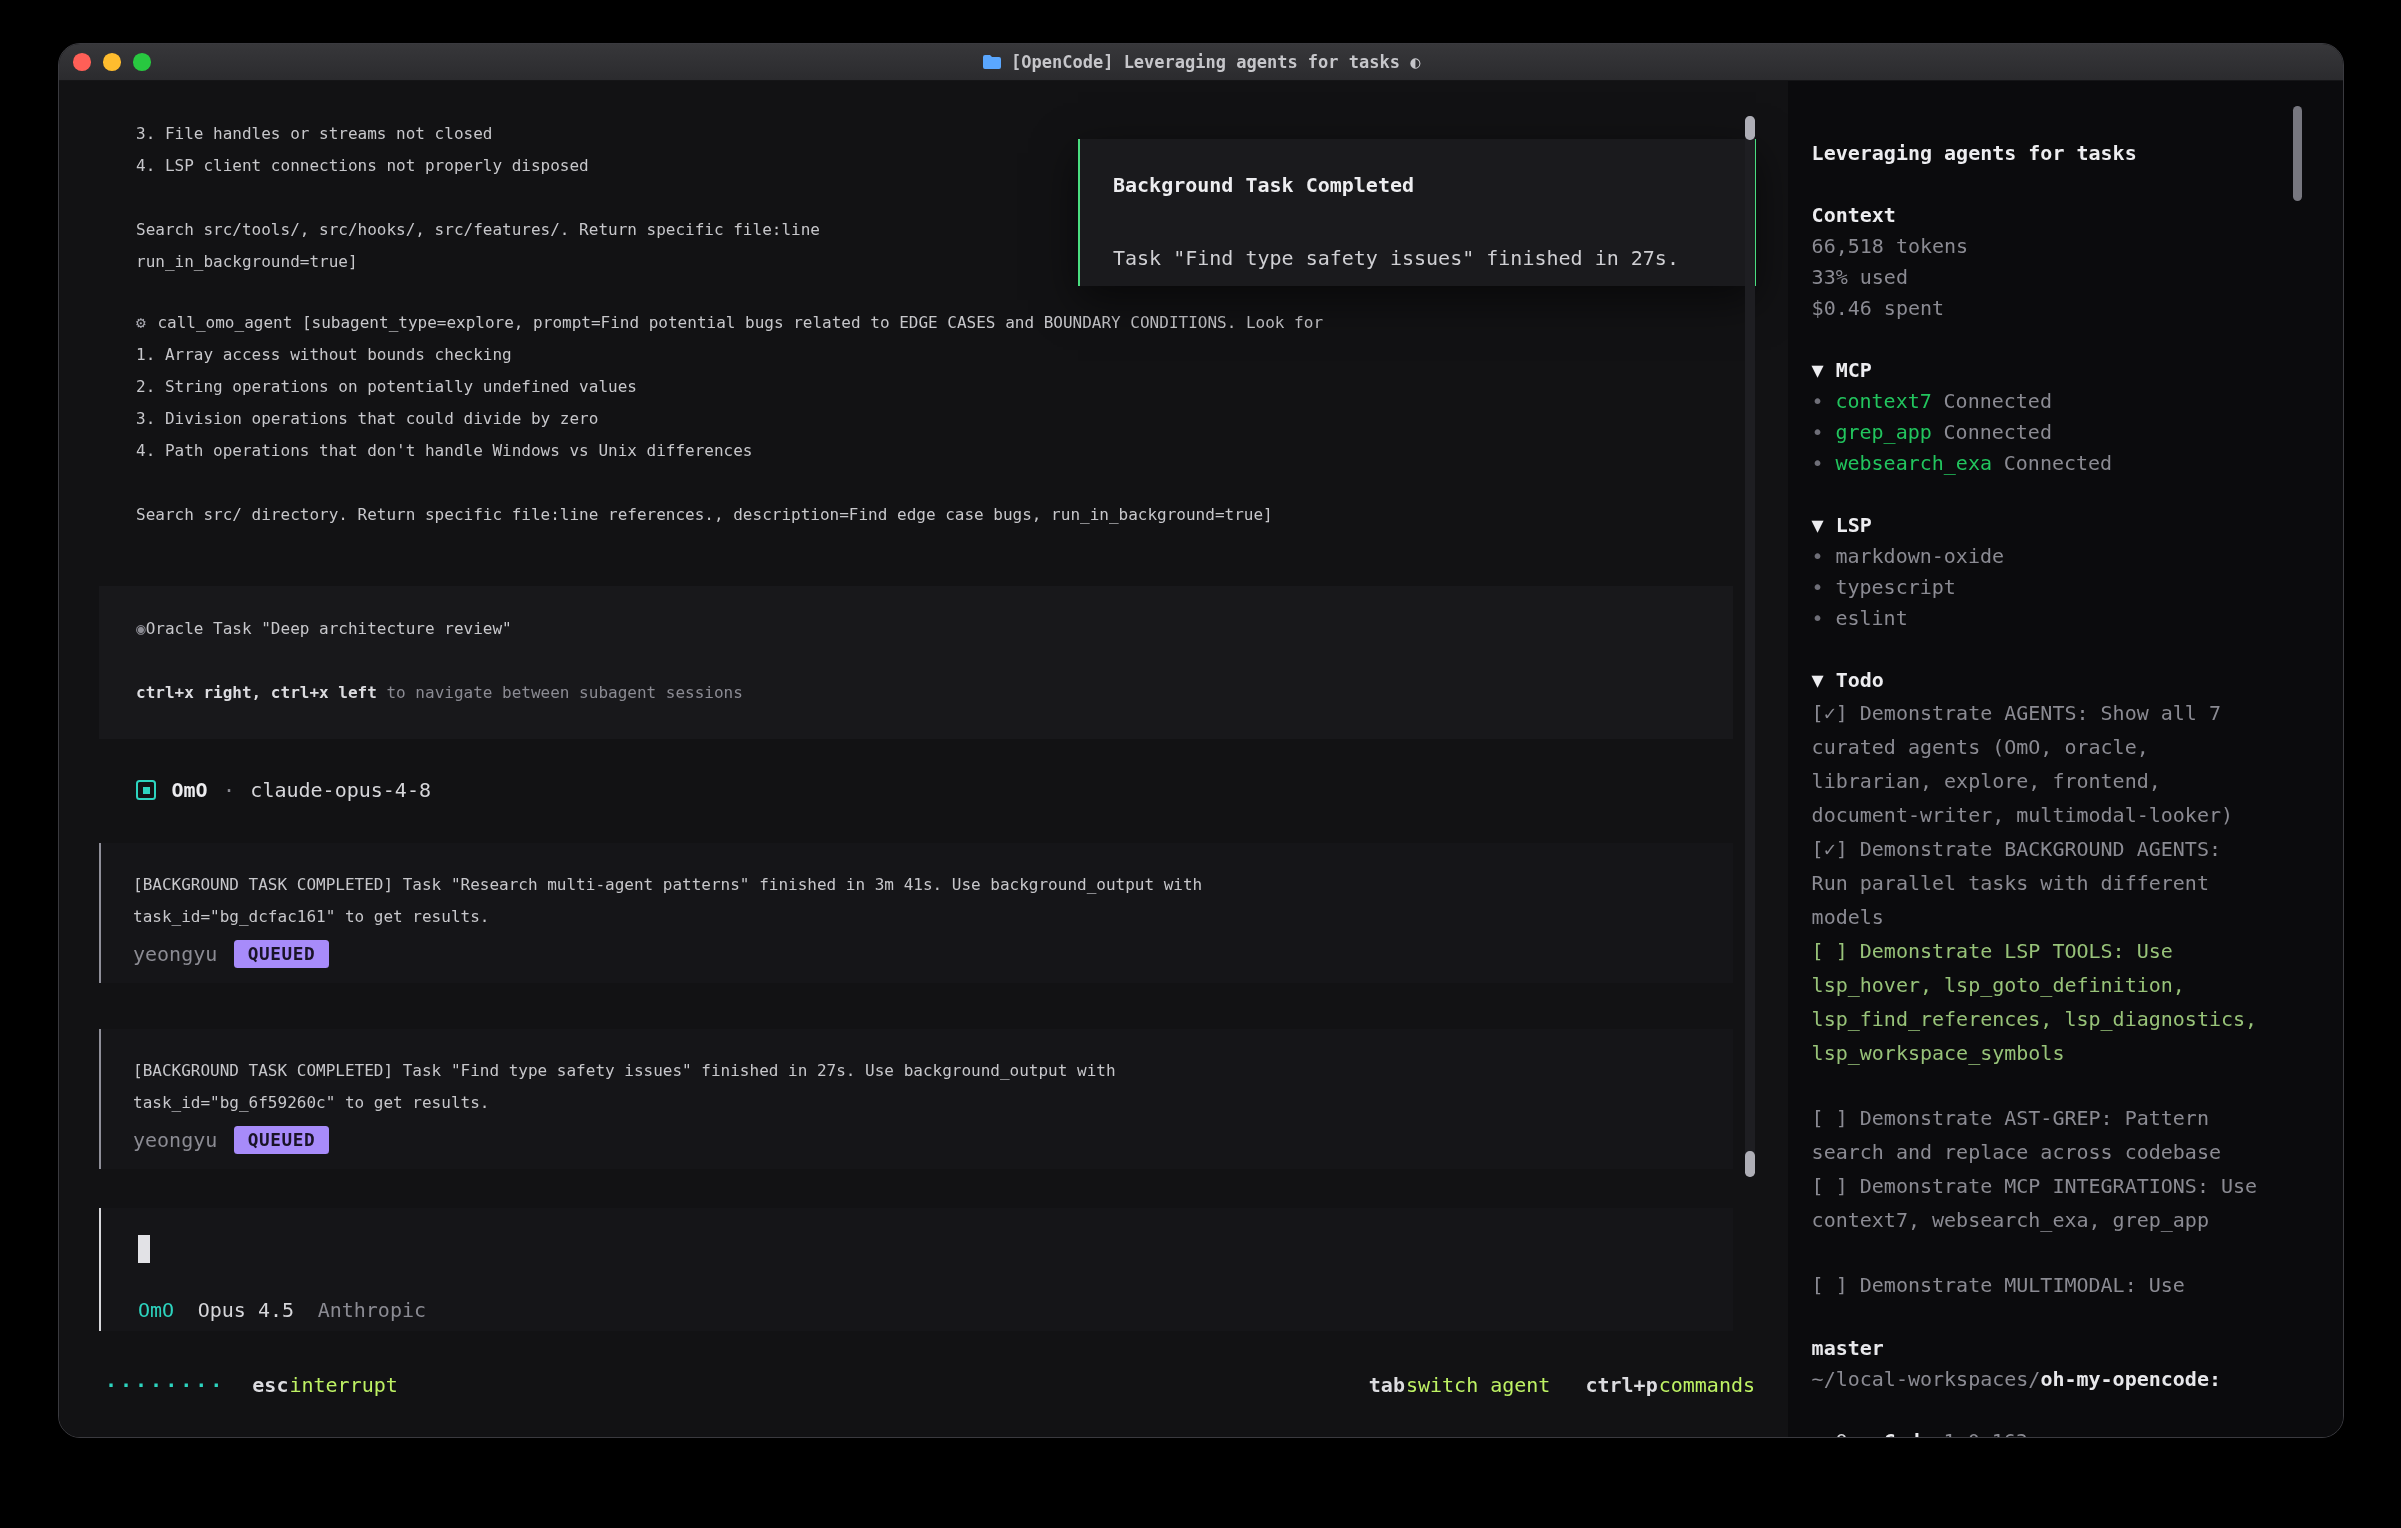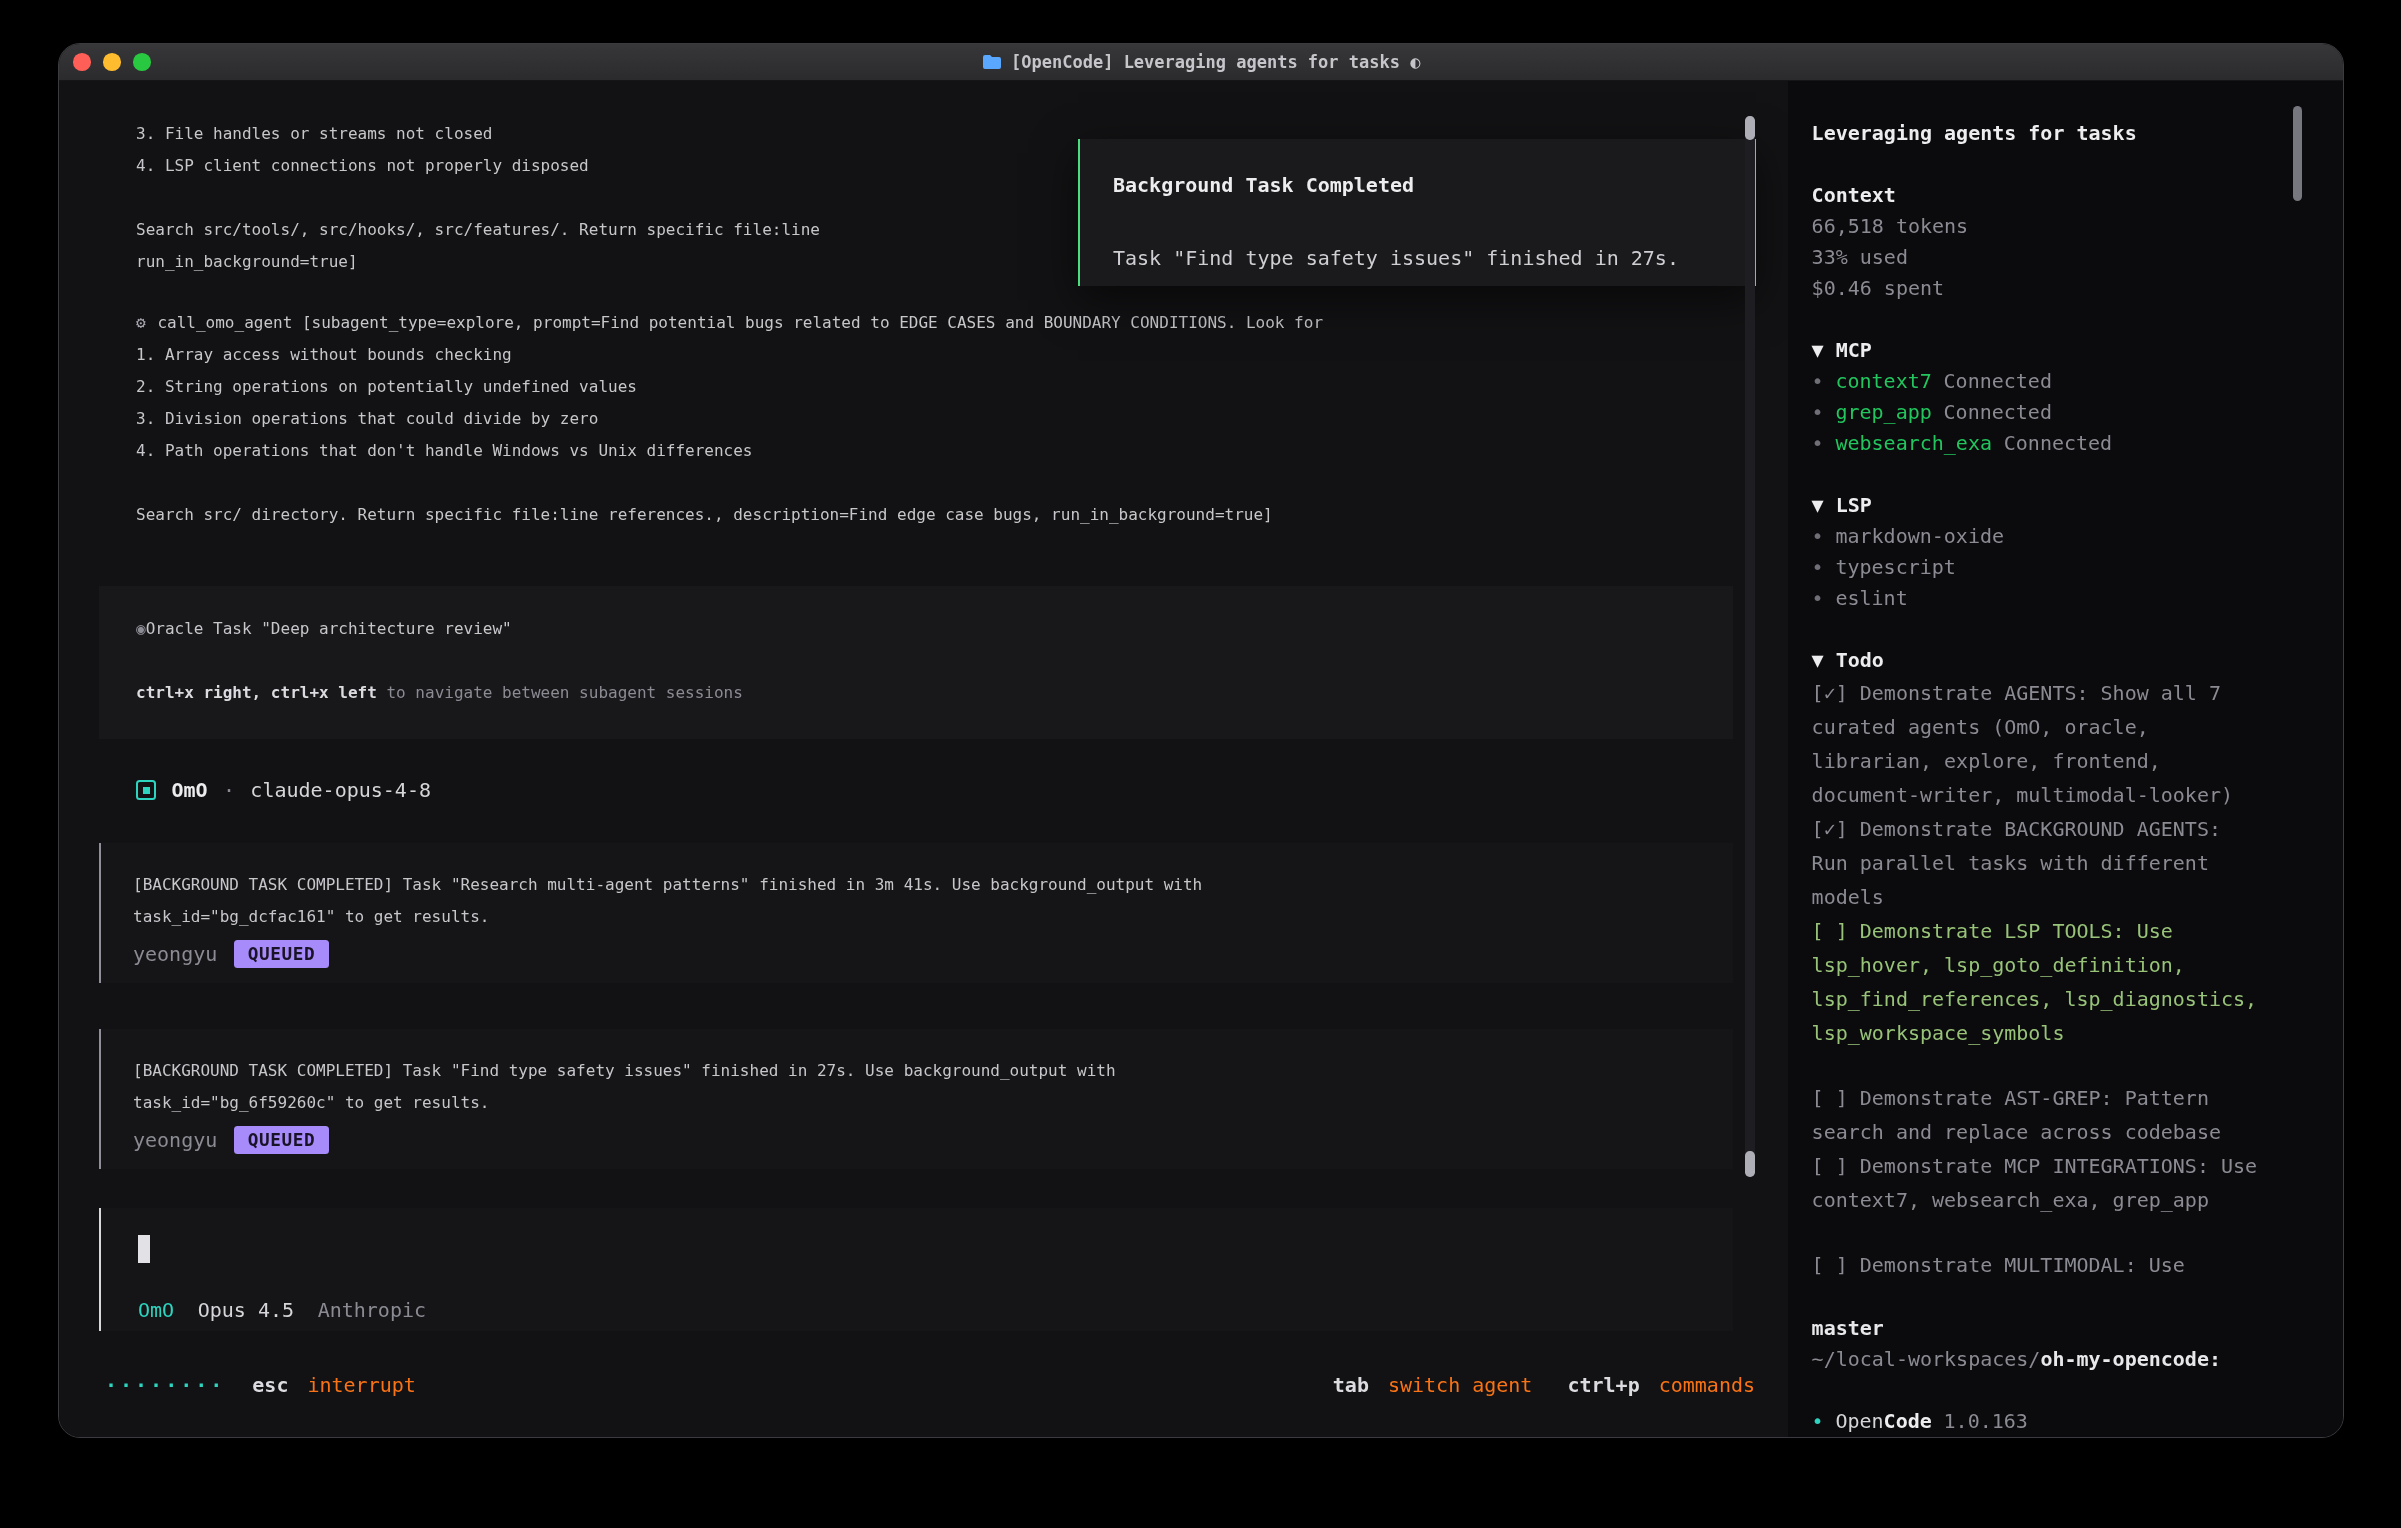--- a/index.html
+++ b/index.html
@@ -83,34 +83,34 @@
     position:absolute; left:40px; top:1127px; width:1634px; height:123px;
     background:#151518; border-left:2.4px solid #d8d8dc;
   }
   .cursor { position:absolute; left:37px; top:27px; width:11.8px; height:28px; background:#e2e2e6; }
   .input-meta { position:absolute; left:37px; bottom:9.5px; display:flex; gap:23.6px; align-items:baseline; font-size:20px; }
   .input-agent { color:#2dd4bf; }
   .input-model { color:#d6d6da; }
 
   .statusbar { position:absolute; left:46px; right:33px; top:1288px; height:32px; display:flex; align-items:center; font-size:20px; white-space:pre; }
   .spinner { color:#2dd4bf; letter-spacing:3px; font-weight:700; margin-right:27px; }
-  .sb-label { color:#f97316; margin-left:19px; }
+  .sb-label { color:#bef264; margin-left:1px; }
   .spacer { flex:1; }
   .gap2 { width:35px; }
 
   .main-scrollbar { position:absolute; left:1686px; top:35px; width:9.5px; height:1061px; background:#1e1e22; border-radius:4.7px; }
   .thumb { position:absolute; left:0; width:9.5px; background:#aeaeb6; border-radius:4.7px; }
   .thumb-top { top:0; height:23.6px; }
   .thumb-bottom { bottom:0; height:26px; }
 
   
   .sidebar { width:555px; background:#0b0b0d; position:relative; padding:37px 0 0 23.6px; font-size:20px; }
   .sidebar .ln { line-height:31px; min-height:31px; white-space:pre; }
   .sb-gap { height:31px; }
-  .sb-title { font-weight:700; color:#ededf0; }
+  .sb-title { font-weight:700; color:#ededf0;margin-top:20px; }
   .sb-heading { font-weight:700; color:#ededf0; }
   .sb-dim { color:#8b8b93; }
   .sb-name { color:#22c55e; }
   .sb-bullet { color:#6f6f78; margin-right:11.8px; }
   .sb-dim-inline { color:#8b8b93; margin-left:11.8px; }
   .todo-item { width:449px; white-space:pre-wrap; line-height:34px; color:#8b8b93; }
   .todo-item.active { color:#98c379; }
   .todo-gap { margin-bottom:31px; }
   .sb-strong { color:#e8e8eb; font-weight:700; }
   .brand-reg { color:#d6d6da; }

